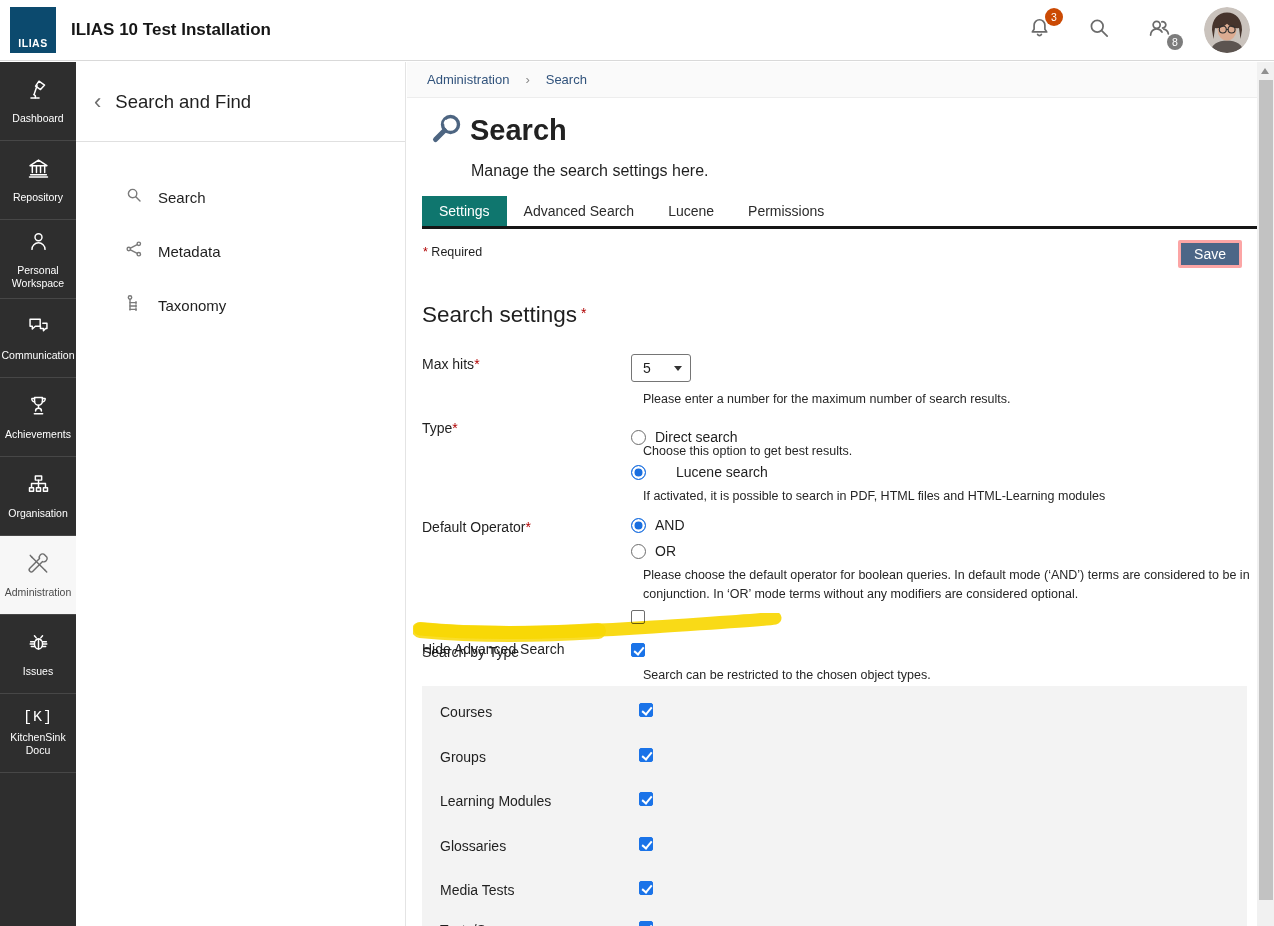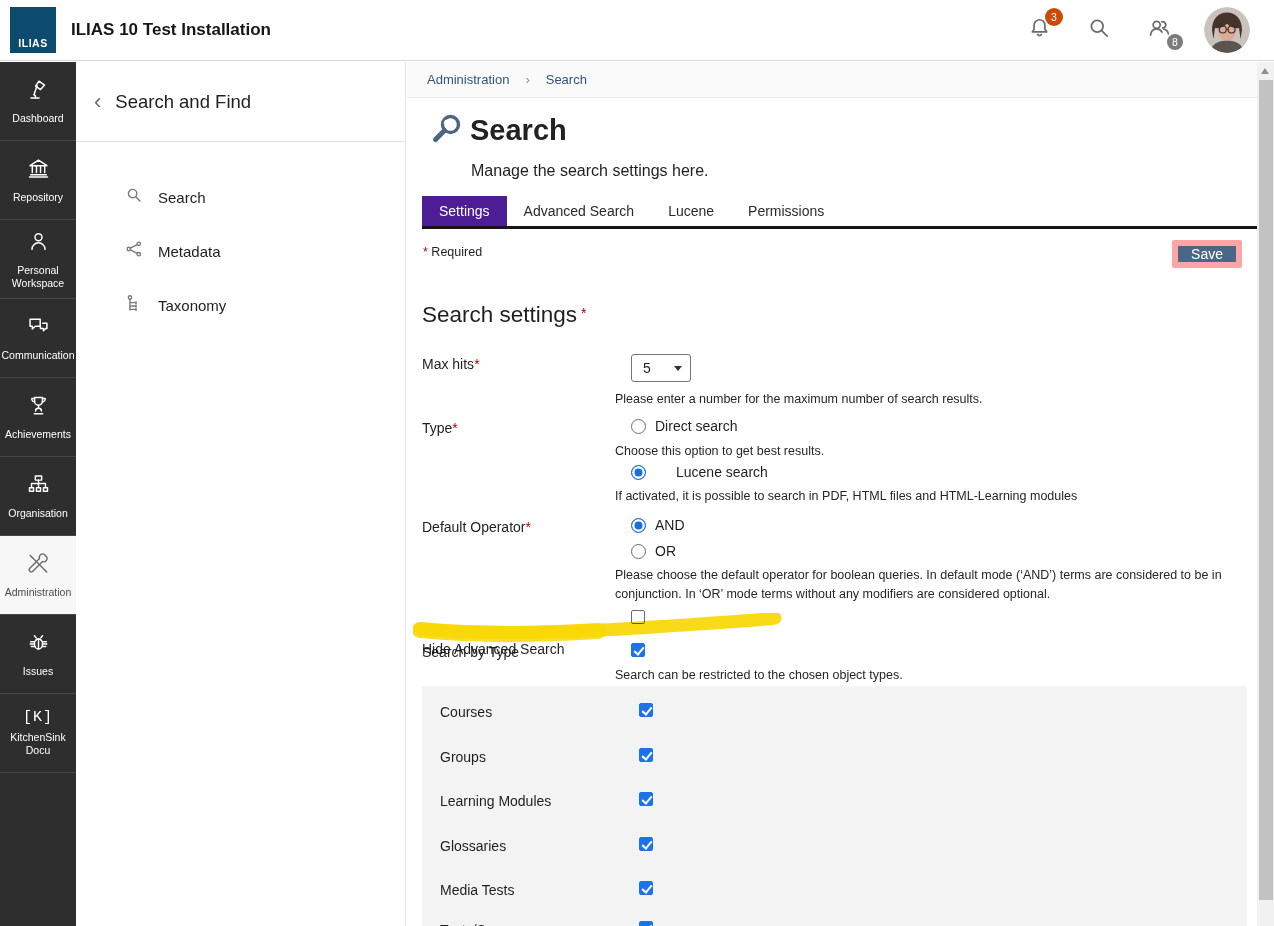--- a/index.html
+++ b/index.html
@@ -53,33 +53,33 @@
   .bc-link { color:#31537c; cursor:pointer; }
   .bc-sep { color:#8a8a8a; margin:0 16px; font-size:13px; }
 
   .title-icon { position:absolute; left:20px; top:51px; width:37px; height:40px; }
   .page-title { position:absolute; left:63px; top:52px; font-size:29px; font-weight:600; color:#222; }
   .page-sub { position:absolute; left:64px; top:100px; font-size:16px; color:#1f1f1f; }
 
   .tabbar { position:absolute; top:134px; left:15px; right:0; height:33px;
             border-bottom:3px solid #161616; display:flex; align-items:stretch; }
   .tab { display:flex; align-items:center; padding:0 17px; font-size:14px; color:#2b2b2b; cursor:pointer; }
-  .tab.active { background:#4c1d95; color:#fff; }
+  .tab.active { background:#0f766e; color:#fff; }
 
   .required-note { position:absolute; left:16px; top:183px; font-size:12.5px; color:#1f1f1f; }
   .star { color:#b00000; }
   .save-btn { position:absolute; right:15px; top:178px; height:28px; padding:0 13px;
-              background:#4c6687; color:#fff; font-size:14px; border:6px solid #fca5a5;
+              background:#4c6687; color:#fff; font-size:14px; border:3px solid #fca5a5;
               border-radius:2px; cursor:pointer; font-family:inherit; }
 
   .section-title { position:absolute; left:15px; top:240px; font-size:22.5px; font-weight:400; color:#1f1f1f; }
   .section-title .star { font-size:14px; vertical-align:4px; margin-left:4px; }
 
   .flabel { position:absolute; left:15px; font-size:14px; color:#1f1f1f; }
-  .fhelp  { position:absolute; left:208px; font-size:12.5px; color:#262626; line-height:1.5; }
+  .fhelp  { position:absolute; left:236px; font-size:12.5px; color:#262626; line-height:1.5; }
 
   .select-box { position:absolute; left:224px; top:292px; width:60px; height:28px; background:#fff;
                 border:1px solid #757575; border-radius:3px; display:flex; align-items:center;
                 justify-content:space-between; padding:0 8px 0 11px; font-size:14px; cursor:pointer; }
   .select-caret { width:0; height:0; border-left:4.5px solid transparent; border-right:4.5px solid transparent;
                   border-top:5.5px solid #333; }
 
   .opt { position:absolute; left:224px; display:flex; align-items:center; gap:9px; font-size:14px; cursor:pointer; }
   .radio { width:15px; height:15px; border:1.5px solid #6d6d6d; border-radius:50%; background:#fff; flex:none; }
   .radio.sel { border-color:#1a6fe0; background:#1a6fe0; box-shadow:inset 0 0 0 2.5px #fff; }
@@ -312,21 +312,21 @@
     </div>
     <div class="select-box">
       <span>5</span>
       <span class="select-caret"></span>
     </div>
     <div class="fhelp" style="top:328px; width:520px;">Please enter a number for the maximum number of search results.</div>
 
     <div class="flabel" style="top:358px;">
       <span>Type</span><span class="star">*</span>
     </div>
-    <div class="opt" style="top:356px;">
+    <div class="opt" style="top:367px;">
       <span class="radio"></span>
       <span>Direct search</span>
     </div>
     <div class="fhelp" style="top:380px; width:560px;">Choose this option to get best results.</div>
     <div class="opt" style="top:402px;gap:30px;">
       <span class="radio sel"></span>
       <span>Lucene search</span>
     </div>
     <div class="fhelp" style="top:425px; width:612px;">If activated, it is possible to search in PDF, HTML files and HTML-Learning modules</div>
 

